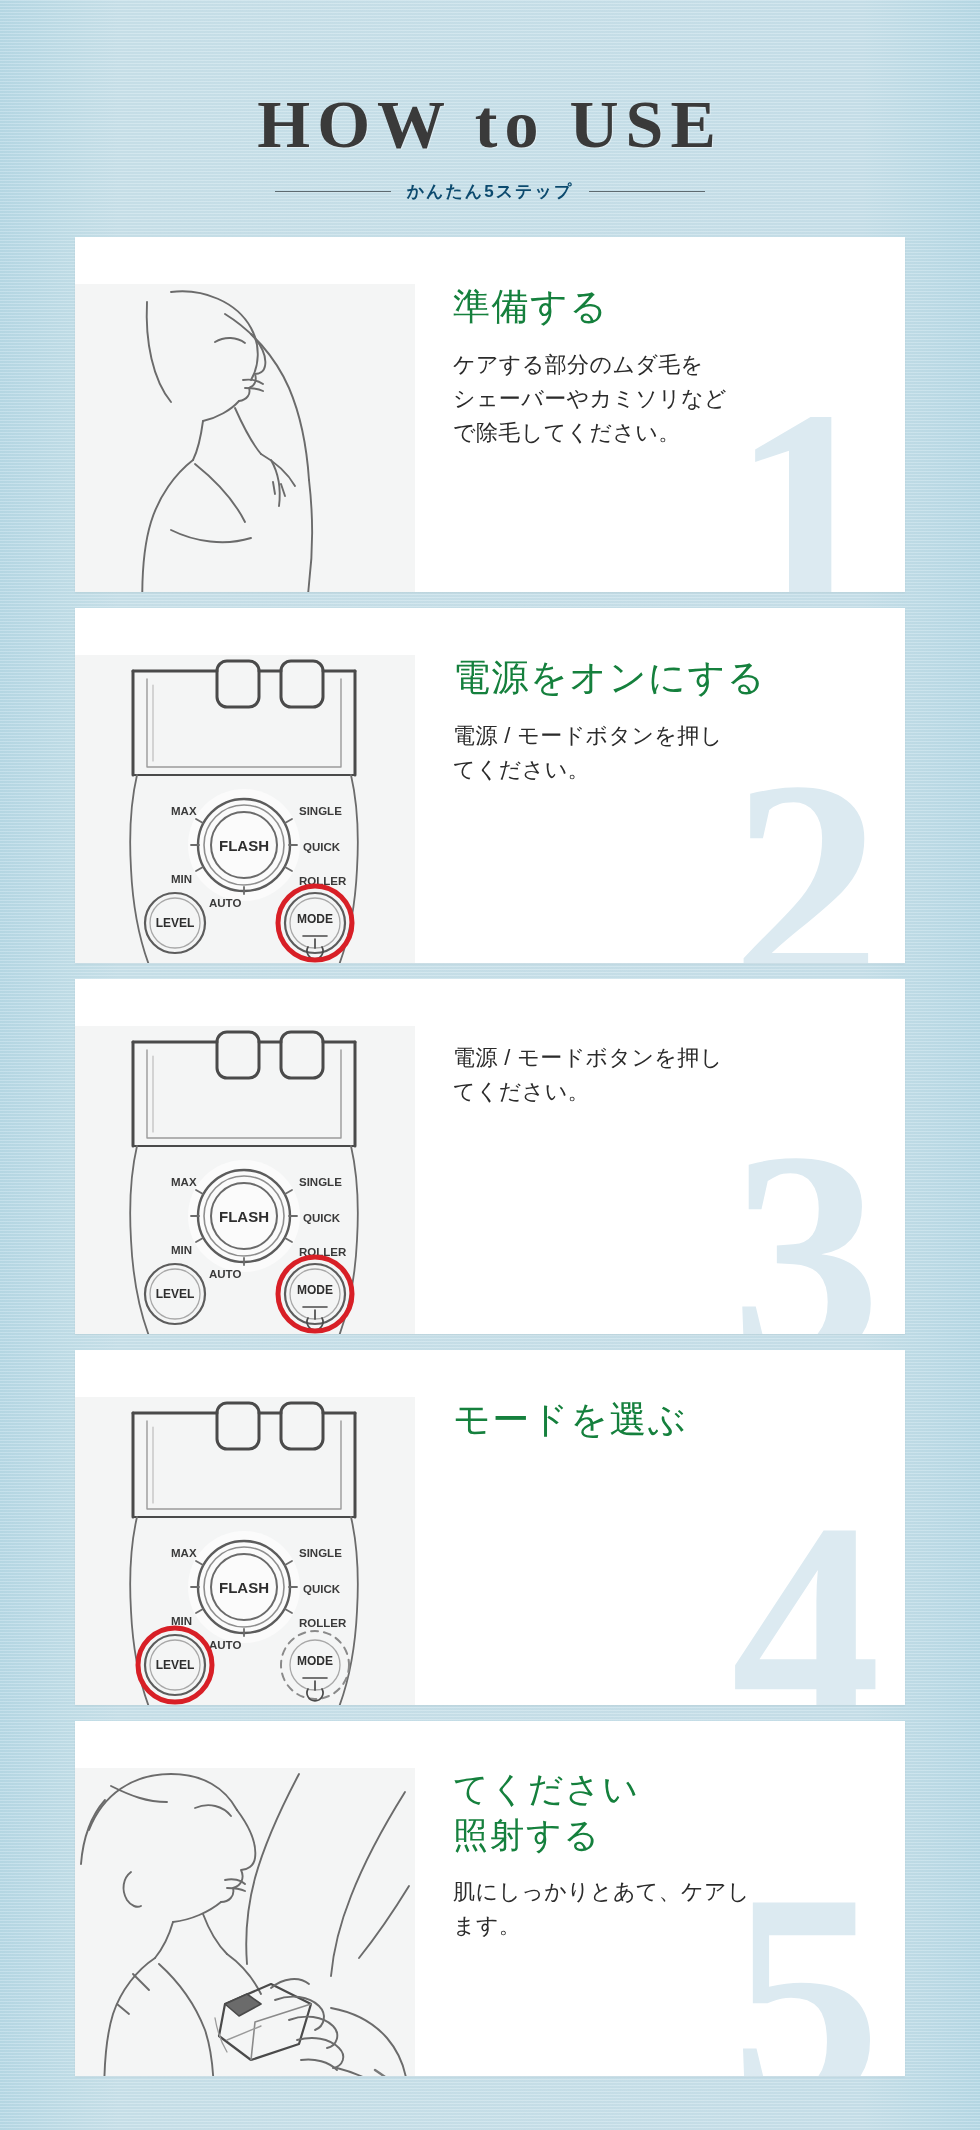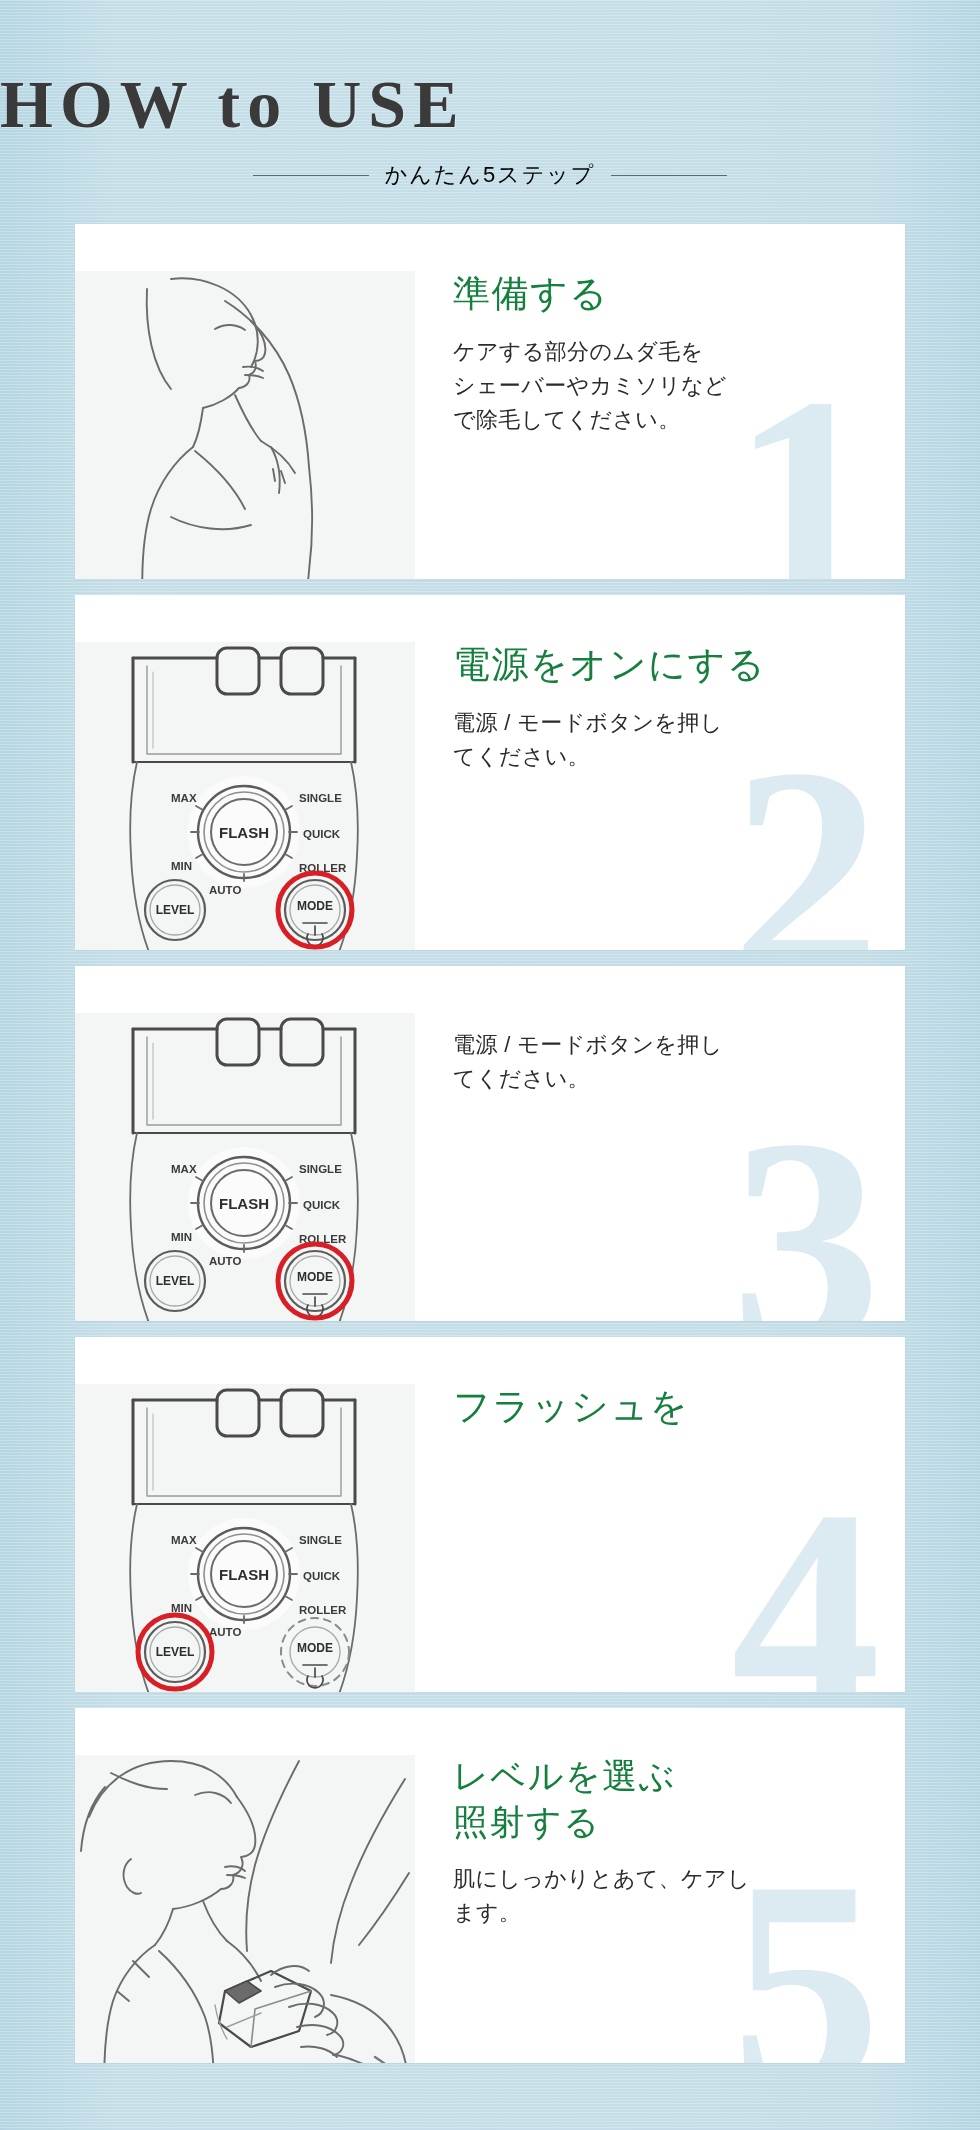--- a/index.html
+++ b/index.html
@@ -31,21 +31,22 @@
 
   #page {
     position: relative;
     z-index: 1;
     width: 980px;
     height: 2130px;
   }
 
   
   .header {
-    padding-top: 70px;
+    padding-top: 90px;
+    text-align: center;
   }
   .title {
     font-family: "Liberation Serif", "DejaVu Serif", serif;
     font-size: 68px;
     font-weight: 700;
     letter-spacing: 7px;
     color: #3a3a3a;
     line-height: 1.0;
     text-shadow: 1px 1px 0 rgba(255,255,255,0.35);
   }
@@ -55,24 +56,25 @@
     align-items: center;
     justify-content: center;
     gap: 16px;
   }
   .sub-rule {
     width: 116px;
     height: 1px;
     background: #5d6a70;
   }
   .subtitle {
-    font-size: 22px;
+    font-size: 17px;
     letter-spacing: 2px;
-    color: #000000;
+    color: #0c4a6e;
     white-space: nowrap;
+    font-weight: bold;
   }
 
   
   .cards {
     margin-top: 34px;
     display: flex;
     flex-direction: column;
     align-items: center;
     gap: 16px;
   }
@@ -386,21 +388,21 @@
           </g>
           <text x="169" y="196" text-anchor="middle" font-family="Liberation Sans, sans-serif" font-size="15" font-weight="bold" fill="#2e2e2e">FLASH</text>
           <text x="100" y="272" text-anchor="middle" font-family="Liberation Sans, sans-serif" font-size="12" font-weight="bold" fill="#2e2e2e">LEVEL</text>
           <text x="240" y="268" text-anchor="middle" font-family="Liberation Sans, sans-serif" font-size="12" font-weight="bold" fill="#2e2e2e">MODE</text>
 
           <circle cx="100" cy="268" r="37" fill="none" stroke="#d81f26" stroke-width="5"></circle>
         </svg>
       </div>
       <div class="card-body">
         <div class="step-num">4</div>
-        <div class="step-heading">フラッシュを</div>
+        <div class="step-heading">モードを選ぶ</div>
       </div>
     </div>
 
     <div class="card card--tall">
       <div class="card-figure">
         <svg viewBox="0 0 340 355">
           <g fill="none" stroke="#6b6b6b" stroke-width="1.9" stroke-linecap="round" stroke-linejoin="round">
 
             <path d="M14 62 C 28 26, 58 6, 96 6 C 128 6, 150 20, 162 42"></path>
             <path d="M6 96 C 8 70, 16 48, 30 32"></path>
@@ -453,21 +455,21 @@
             <path d="M300 302 C 318 314, 334 326, 340 336" stroke="#7a7a7a" stroke-width="2.4"></path>
 
             <path d="M58 206 L 74 222"></path>
             <path d="M42 236 L 54 246"></path>
             <path d="M140 250 C 142 262, 146 274, 152 284" stroke="#9a9a9a" stroke-width="1.3"></path>
           </g>
         </svg>
       </div>
       <div class="card-body">
         <div class="step-num">5</div>
-        <div class="step-heading">レベルを選ぶ
+        <div class="step-heading">てください
 照射する</div>
         <div class="step-text">肌にしっかりとあて、ケアし
 ます。</div>
       </div>
     </div>
 
   </div>
 </div>
 
 </body></html>

